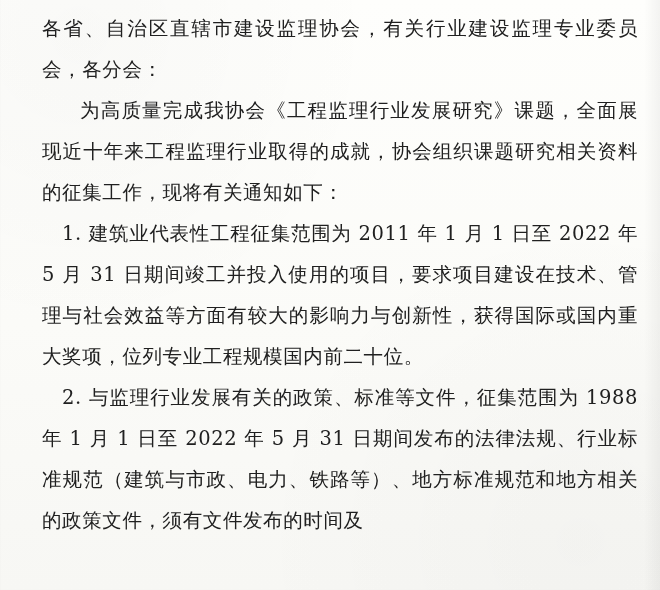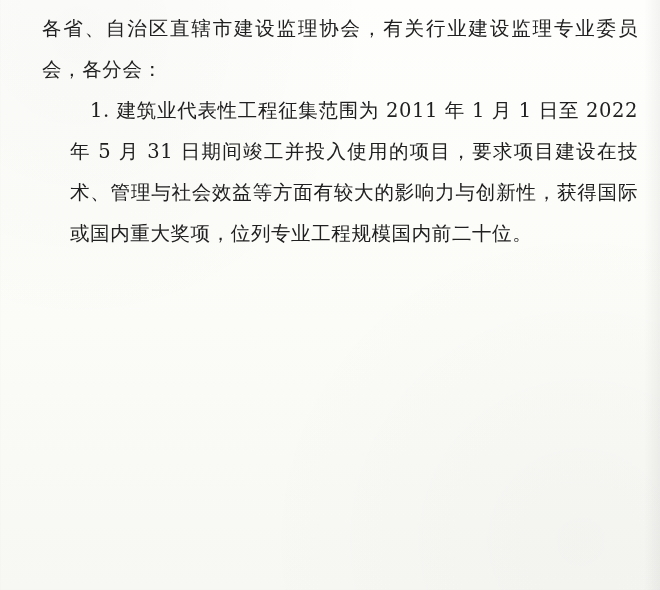--- a/index.html
+++ b/index.html
@@ -42,21 +42,20 @@
   }
   .indent1 {
     text-indent: 38px;
   }
   .indent-heading {
     text-indent: 38px;
     font-weight: 700;
   }
   .num-lead {
     text-indent: 20px;
-    margin-left: 28px;
   }
   .scan-noise {
     position: absolute;
     left: 0;
     top: 0;
     width: 660px;
     height: 590px;
     pointer-events: none;
     opacity: 0.5;
     background-image:
@@ -72,17 +71,19 @@
     pointer-events: none;
     background: linear-gradient(90deg, rgba(0,0,0,0) 0%, rgba(0,0,0,0.045) 100%);
   }
 </style>
 </head>
 <body>
 
 <div class="page">
   <div class="doc-body">
     <p class="para">各省、自治区直辖市建设监理协会，有关行业建设监理专业委员会，各分会：</p>
+    <p class="indent1">为高质量完成我协会《工程监理行业发展研究》课题，全面展现近十年来工程监理行业取得的成就，协会组织课题研究相关资料的征集工作，现将有关通知如下：</p>
     <p class="num-lead">1. 建筑业代表性工程征集范围为 2011 年 1 月 1 日至 2022 年 5 月 31 日期间竣工并投入使用的项目，要求项目建设在技术、管理与社会效益等方面有较大的影响力与创新性，获得国际或国内重大奖项，位列专业工程规模国内前二十位。</p>
+    <p class="num-lead">2. 与监理行业发展有关的政策、标准等文件，征集范围为 1988 年 1 月 1 日至 2022 年 5 月 31 日期间发布的法律法规、行业标准规范（建筑与市政、电力、铁路等）、地方标准规范和地方相关的政策文件，须有文件发布的时间及</p>
   </div>
   <div class="scan-noise"></div>
   <div class="edge-shadow"></div>
 </div>
 
 </body></html>

